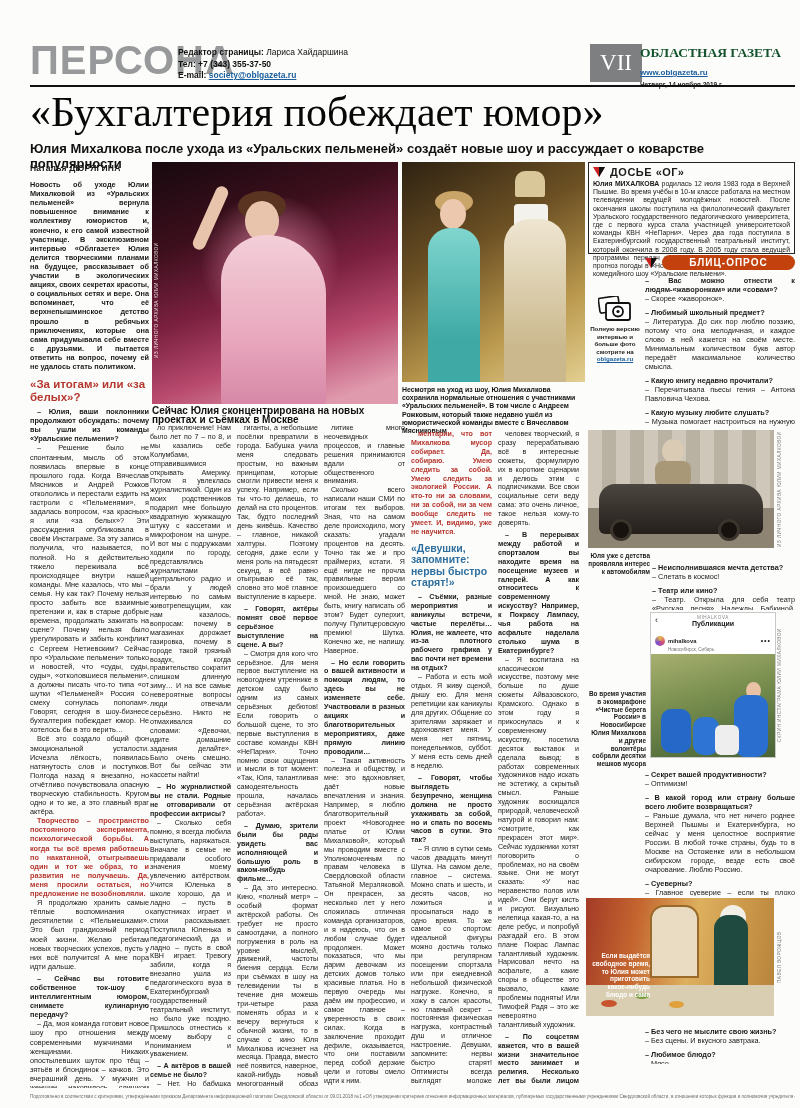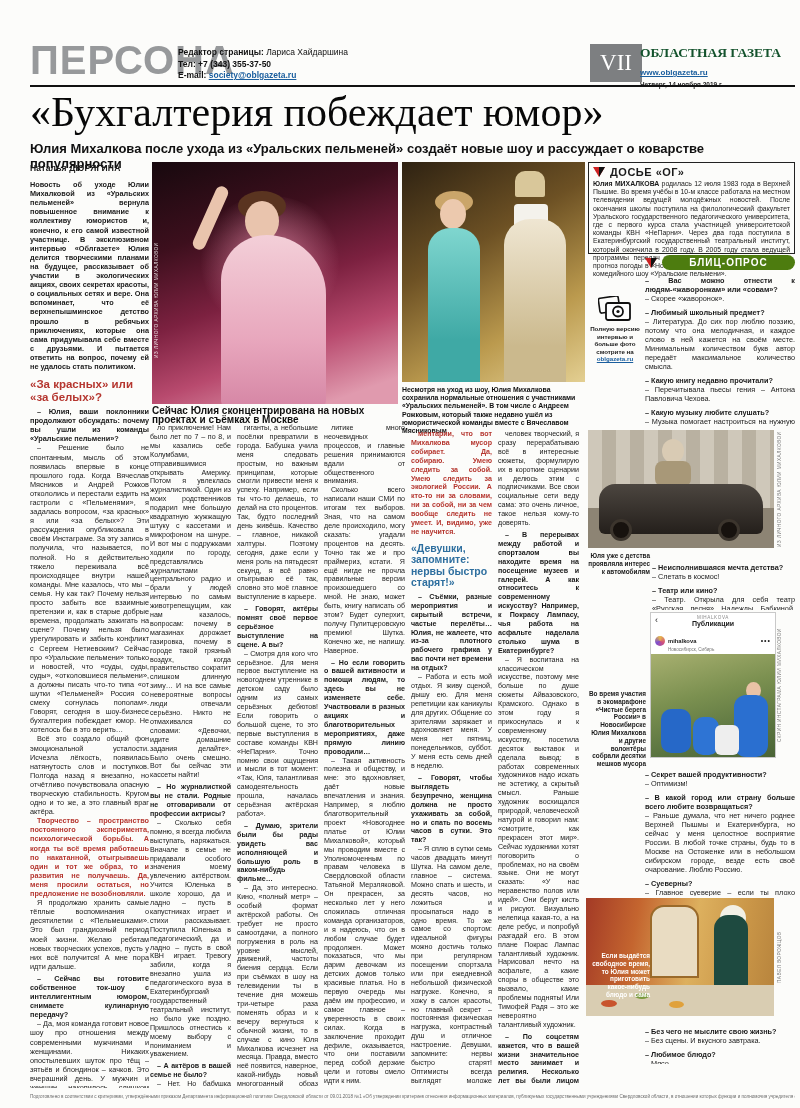--- a/index.html
+++ b/index.html
@@ -69,21 +69,21 @@
   
   .dossier{left:588px;top:162px;width:207px;height:92px;border:1.3px solid #222;box-sizing:border-box;padding:3px 4px 4px;}
   .dhead{display:flex;align-items:center;gap:5px;margin-bottom:2px;}
   .tri{width:0;height:0;border-left:6px solid transparent;border-right:6px solid transparent;border-top:10px solid #c22;position:relative;}
   .tri::after{content:"";position:absolute;left:0;top:-10px;width:0;height:0;border-left:0 solid transparent;
       border-right:6px solid transparent;border-top:10px solid #111;}
   .dhead .t{font-weight:700;font-size:11px;letter-spacing:.5px;}
   .dtext{font-size:6.9px;line-height:8.2px;text-align:justify;}
   .dtext .b{font-weight:700;}
   .blitzbar{left:645px;top:255px;width:150px;height:15px;display:flex;align-items:center;gap:5px;}
-  .blitzbar .bar{flex:1;background:#4d7c0f;color:#fff;border-radius:8px;font-weight:700;font-size:10px;
+  .blitzbar .bar{flex:1;background:#c2410c;color:#fff;border-radius:8px;font-weight:700;font-size:10px;
       letter-spacing:1px;text-align:center;line-height:15px;}
   .qa{position:absolute;overflow:hidden;font-size:7.3px;line-height:9px;text-align:justify;}
   .qa p{margin:0;}
   .qa .q{font-weight:700;margin-top:5px;}
   .qa1{left:645px;top:271px;width:150px;height:157px;}
   .qa2{left:652px;top:558px;width:143px;height:52px;}
   .qa3{left:645px;top:765px;width:150px;height:131px;}
   .qa4{left:645px;top:1022px;width:150px;height:42px;}
 
   .promo{left:586px;top:296px;width:58px;text-align:center;font-size:6.2px;line-height:7.6px;font-weight:700;}
@@ -151,21 +151,21 @@
     <div class="dt">Четверг, 14 ноября 2019 г.</div>
   </div>
   <div class="abs hrule"></div>
 
   <div class="abs headline">«Бухгалтерия побеждает юмор»</div>
   <div class="abs deck">Юлия Михалкова после ухода из «Уральских пельменей» создаёт новые шоу и рассуждает о коварстве популярности</div>
 
   <div class="abs introcol">
       <p class="seg-byline">Наталья ДЮРЯГИНА</p>
       <p class="seg-lede">Новость об уходе Юлии Михалковой из «Уральских пельменей» вернула повышенное внимание к коллективу юмористов и, конечно, к его самой известной участнице. В эксклюзивном интервью «Облгазете» Юлия делится творческими планами на будущее, рассказывает об участии в экологических акциях, своих секретах красоты, о социальных сетях и вере. Она вспоминает, что её верхнепышминское детство прошло в ребячьих приключениях, которые она сама придумывала себе вместе с друзьями. И пытается ответить на вопрос, почему ей не удалось стать политиком.</p>
-      <p class="seg-rsub">«За красных» или «за белых»?</p>
+      <p class="seg-rsub">«За итогам» или «за белых»?</p>
       <p class="seg-q">– Юлия, ваши поклонники продолжают обсуждать: почему вы ушли из команды «Уральские пельмени»?</p>
       <p class="seg-p">– Решение было не спонтанным, мысль об этом появилась впервые в конце прошлого года. Когда Вячеслав Мясников и Андрей Рожков откололись и перестали ездить на гастроли с «Пельменями», я задалась вопросом, «за красных» я или «за белых»? Эти рассуждения опубликовала в своём Инстаграме. За эту запись я получила, что называется, по полной. Но я действительно тяжело переживала всё происходящее внутри нашей команды. Мне казалось, что мы – семья. Ну как так? Почему нельзя просто забыть все взаимные претензии и, как в старые добрые времена, продолжать зажигать на сцене? Почему нельзя было урегулировать и забыть конфликт с Сергеем Нетиевским? Сейчас про «Уральские пельмени» только и новостей, что «суды, суды, суды», «отколовшиеся пельмени», а должны писать что-то типа «от шутки «Пельменей» Россия со смеху согнулась пополам». Говорят, сегодня в шоу-бизнесе бухгалтерия побеждает юмор. Не хотелось бы в это верить…</p>
       <p class="seg-p">Всё это создало общий фон эмоциональной усталости. Исчезла лёгкость, появилась натянутость слов и поступков. Полгода назад я внезапно, но отчётливо почувствовала опасную творческую стабильность. Кругом одно и то же, а это главный враг актёра.</p>
       <p class="seg-red">Творчество – пространство постоянного эксперимента, психологической борьбы. А когда ты всё время работаешь по накатанной, отыгрываешь один и тот же образ, то и развития не получаешь. Да, меня просили остаться, но предложение не возобновляли.</p>
       <p class="seg-p">Я продолжаю хранить самые тёплые воспоминания о десятилетии с «Пельмешками». Это был грандиозный период моей жизни. Желаю ребятам новых творческих успехов, пусть у них всё получится! А мне пора идти дальше.</p>
       <p class="seg-q">– Сейчас вы готовите собственное ток-шоу с интеллигентным юмором, снимаете кулинарную передачу?</p>
       <p class="seg-p">– Да, моя команда готовит новое шоу про отношения между современными мужчинами и женщинами. Никаких опостылевших шуток про тёщ – зятьёв и блондинок – качков. Это вчерашний день. У мужчин и женщин накопилось слишком много претензий друг к другу, но беда в том, что вслух сказать о них не каждый осмелится. А мы скажем и посмеёмся: смех снимает напряжение и может исцелить общество, вывести из тупика.</p>
     </div>
 
   <div class="abs ph photo1">
@@ -204,21 +204,21 @@
     </div>
   <div class="col c3">
       <p class="seg-p">литике много неочевидных процессов, и главные решения принимаются вдали от общественного внимания.</p>
       <p class="seg-p">Сколько всего написали наши СМИ по итогам тех выборов. Зная, что на самом деле происходило, могу сказать: угадали процентов на десять. Точно так же и про праймериз, кстати. Я ещё нигде не прочла правильные версии произошедшего со мной. Не знаю, может быть, книгу написать об этом? Будет суперхит, получу Пулитцеровскую премию! Шутка. Конечно же, не напишу. Наверное.</p>
       <p class="seg-q">– Но если говорить о вашей активности и помощи людям, то здесь вы не изменяете себе. Участвовали в разных акциях и благотворительных мероприятиях, даже прямую линию проводили…</p>
       <p class="seg-p">– Такая активность полезна и обществу, и мне: это вдохновляет, даёт новые впечатления и знания. Например, я люблю благотворительный проект «Новогоднее платье от Юлии Михалковой», который мы проводим вместе с Уполномоченным по правам человека в Свердловской области Татьяной Мерзляковой. Он прекрасен, за несколько лет у него сложилась отличная команда организаторов, и я надеюсь, что он в любом случае будет продолжен. Может показаться, что мы дарим девочкам из детских домов только красивые платья. Но в первую очередь мы даём им профессию, и самое главное – уверенность в своих силах. Когда в заключение проходит дефиле, оказывается, что они поставили перед собой дерзкие цели и готовы смело идти к ним.</p>
     </div>
   <div class="col c4">
       <p class="seg-red">ментарии, что вот Михалкова мусор собирает. Да, собираю. Умею следить за собой. Умею следить за экологией России. А кто-то ни за словами, ни за собой, ни за чем вообще следить не умеет. И, видимо, уже не научится.</p>
       <p class="seg-sub">«Девушки, запомните: нервы быстро старят!»</p>
-      <p class="seg-q">– Съёмки, разные мероприятия и скрытый встречи, частые перелёты… Юлия, не жалеете, что из-за плотного рабочего графика у вас почти нет времени на отдых?</p>
+      <p class="seg-q">– Съёмки, разные мероприятия и каникулы встречи, частые перелёты… Юлия, не жалеете, что из-за плотного рабочего графика у вас почти нет времени на отдых?</p>
       <p class="seg-p">– Работа и есть мой отдых. Я живу сценой, дышу ею. Для меня репетиции как каникулы для других. Общение со зрителями заряжает и вдохновляет меня. У меня нет пятниц, понедельников, суббот. У меня есть семь дней в неделю.</p>
       <p class="seg-q">– Говорят, чтобы выглядеть безупречно, женщина должна не просто ухаживать за собой, но и спать по восемь часов в сутки. Это так?</p>
       <p class="seg-p">– Я сплю в сутки семь часов двадцать минут! Шутка. На самом деле, главное – система. Можно спать и шесть, и десять часов, но ложиться и просыпаться надо в одно время. То же самое со спортом: идеальной фигуры можно достичь только при регулярном посещении спортзала или при ежедневной небольшой физической нагрузке. Конечно, я хожу в салон красоты, но главный секрет – постоянная физическая нагрузка, контрастный душ и отличное настроение. Девушки, запомните: нервы быстро старят! Оптимисты всегда выглядят моложе пессимистов.</p>
     </div>
   <div class="col c5">
       <p class="seg-p">человек творческий, я сразу перерабатываю всё в интересные сюжеты, формулирую их в короткие сценарии и делюсь этим с подписчиками. Все свои социальные сети веду сама: это очень личное, такое нельзя кому-то доверять.</p>
       <p class="seg-q">– В перерывах между работой и спортзалом вы находите время на посещение музеев и галерей. А как относитесь к современному искусству? Например, к Покрасу Лампасу, чья работа на асфальте наделала столько шума в Екатеринбурге?</p>
       <p class="seg-p">– Я воспитана на классическом искусстве, поэтому мне больше по душе сюжеты Айвазовского, Крамского. Однако в этом году я прикоснулась и к современному искусству, посетила десяток выставок и сделала вывод: в работах современных художников надо искать не эстетику, а скрытый смысл. Раньше художник восхищался природой, человеческой натурой и говорил нам: «смотрите, как прекрасен этот мир». Сейчас художники хотят поговорить о проблемах, но на своём языке. Они не могут сказать: «У нас неравенство полов или идей». Они берут кисть и рисуют. Визуально нелепица какая-то, а на деле ребус, и попробуй разгадай его. В этом плане Покрас Лампас талантливый художник. Нарисовал нечто на асфальте, а какие споры в обществе это вызвало, какие проблемы подняты! Или Тимофей Радя – это же невероятно талантливый художник.</p>
       <p class="seg-q">– По соцсетям кажется, что в вашей жизни значительное место занимает и религия. Несколько лет вы были лицом православного фестиваля постной кухни в Екатеринбурге…</p>
     </div>

